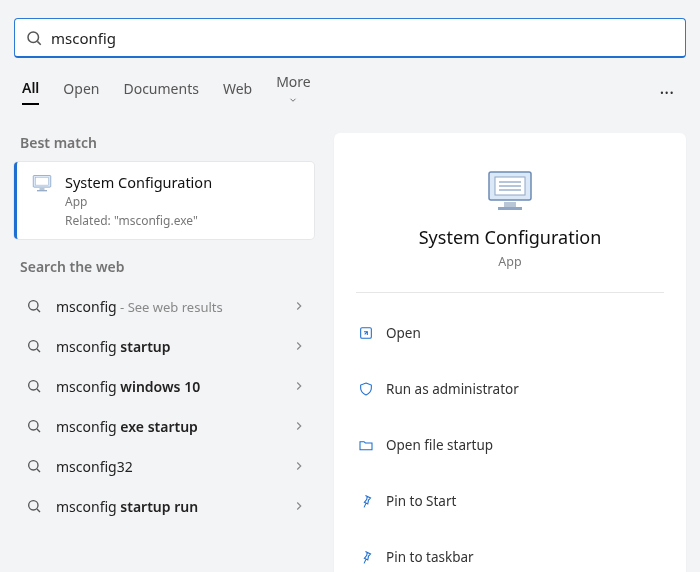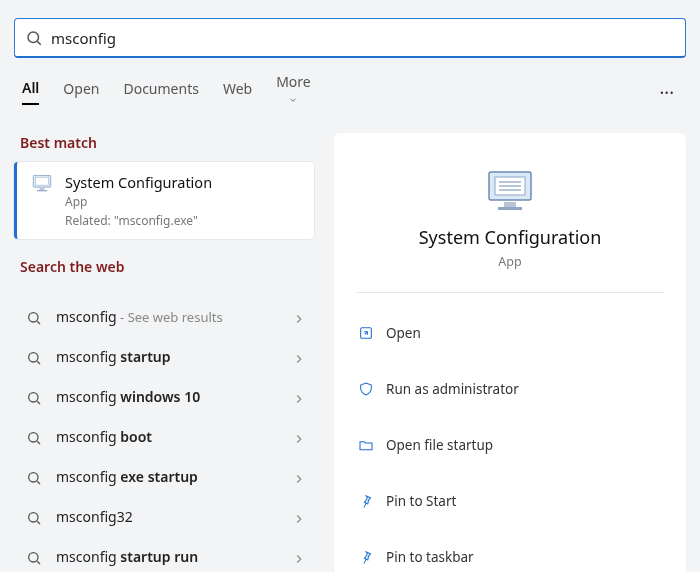--- a/index.html
+++ b/index.html
@@ -10,27 +10,27 @@
   .search-input { flex:1; border:none; outline:none; font-size:15px; margin-left:8px; color:#222; }
   .tabs { display:flex; align-items:center; gap:24px; padding:14px 22px 6px 22px; font-size:14px; color:#555; }
   .tab { padding-bottom:6px; cursor:pointer; }
   .tab.active { color:#111; border-bottom:2px solid #000000; font-weight:600; }
   .more { display:flex; align-items:center; gap:4px;flex-direction:column; }
   .spacer { flex:1; }
   .ellipsis { font-size:18px; color:#333; padding:0 4px; cursor:pointer; }
   .content { display:flex; padding:0 14px; gap:20px; }
   .left { width:300px; padding-top:16px; }
   .right { flex:1; background:#fff; border-radius:6px; margin-top:16px; padding:18px 22px 30px 22px; box-shadow:0 1px 2px rgba(0,0,0,.06); }
-  .section-title { font-size:14px; font-weight:600; color:#7f1d1d; margin:0 6px 10px 6px; }
+  .section-title { font-size:14px; font-weight:600; color:#737373; margin:0 6px 10px 6px; }
   .best-card { background:#fff; border-radius:4px; border-left:3px solid #1f6fd0; padding:10px 14px; box-shadow:0 0 0 1px rgba(0,0,0,.05); display:flex; gap:12px; cursor:pointer; margin-bottom:18px; }
   .best-card .icon-slot { width:22px; display:flex; align-items:flex-start; justify-content:center; padding-top:2px; }
   .best-card .title { font-size:14.5px; color:#111; }
   .best-card .sub { font-size:12px; color:#777; margin-top:1px; }
   .best-card .rel { font-size:12px; color:#777; margin-top:2px; }
-  .web-item { display:flex; align-items:flex-end; height:40px; padding:0 8px 0 12px; cursor:pointer; color:#222; font-size:14px; }
+  .web-item { display:flex; align-items:center; height:40px; padding:0 8px 0 12px; cursor:pointer; color:#222; font-size:14px; }
   .web-item svg.mag { width:16px; height:16px; stroke:#555; margin-right:14px; }
   .web-item .chev { margin-left:auto; }
   .web-item .txt b { font-weight:600;margin-top:17px; }
   .web-item .hint { color:#888; font-size:13px; }
   .preview-icon { display:flex; justify-content:center; padding:18px 0 14px 0; }
   .preview-title { text-align:center; font-size:18px; color:#111; }
   .preview-sub { text-align:center; font-size:12.5px; color:#777; margin-top:4px; }
   .divider { border:none; border-top:1px solid #e6e6e6; margin:22px 0 10px 0; }
   .action { display:flex; align-items:center; height:32px; font-size:13.5px; color:#333; cursor:pointer; gap:12px; padding:0 2px;margin-top:24px; }
   .action svg { width:16px; height:16px; stroke:#1f6fd0; fill:none; stroke-width:1.6; }
@@ -105,30 +105,20 @@
           <svg class="chev" width="14" height="14" viewBox="0 0 24 24" fill="none" stroke="#888" stroke-width="2">
             <polyline points="9 6 15 12 9 18"></polyline>
           </svg>
         </div>
         <div class="web-item">
           <svg class="mag" viewBox="0 0 24 24" fill="none" stroke-width="2">
             <circle cx="11" cy="11" r="7"></circle>
             <line x1="21" y1="21" x2="16.5" y2="16.5"></line>
           </svg>
           <span class="txt"><span>msconfig </span><b>windows 10</b><span class="hint"></span></span>
-          <svg class="chev" width="14" height="14" viewBox="0 0 24 24" fill="none" stroke="#888" stroke-width="2">
-            <polyline points="9 6 15 12 9 18"></polyline>
-          </svg>
-        </div>
-        <div class="web-item">
-          <svg class="mag" viewBox="0 0 24 24" fill="none" stroke-width="2">
-            <circle cx="11" cy="11" r="7"></circle>
-            <line x1="21" y1="21" x2="16.5" y2="16.5"></line>
-          </svg>
-          <span class="txt"><span>msconfig </span><b>boot</b><span class="hint"></span></span>
           <svg class="chev" width="14" height="14" viewBox="0 0 24 24" fill="none" stroke="#888" stroke-width="2">
             <polyline points="9 6 15 12 9 18"></polyline>
           </svg>
         </div>
         <div class="web-item">
           <svg class="mag" viewBox="0 0 24 24" fill="none" stroke-width="2">
             <circle cx="11" cy="11" r="7"></circle>
             <line x1="21" y1="21" x2="16.5" y2="16.5"></line>
           </svg>
           <span class="txt"><span>msconfig </span><b>exe startup</b><span class="hint"></span></span>

